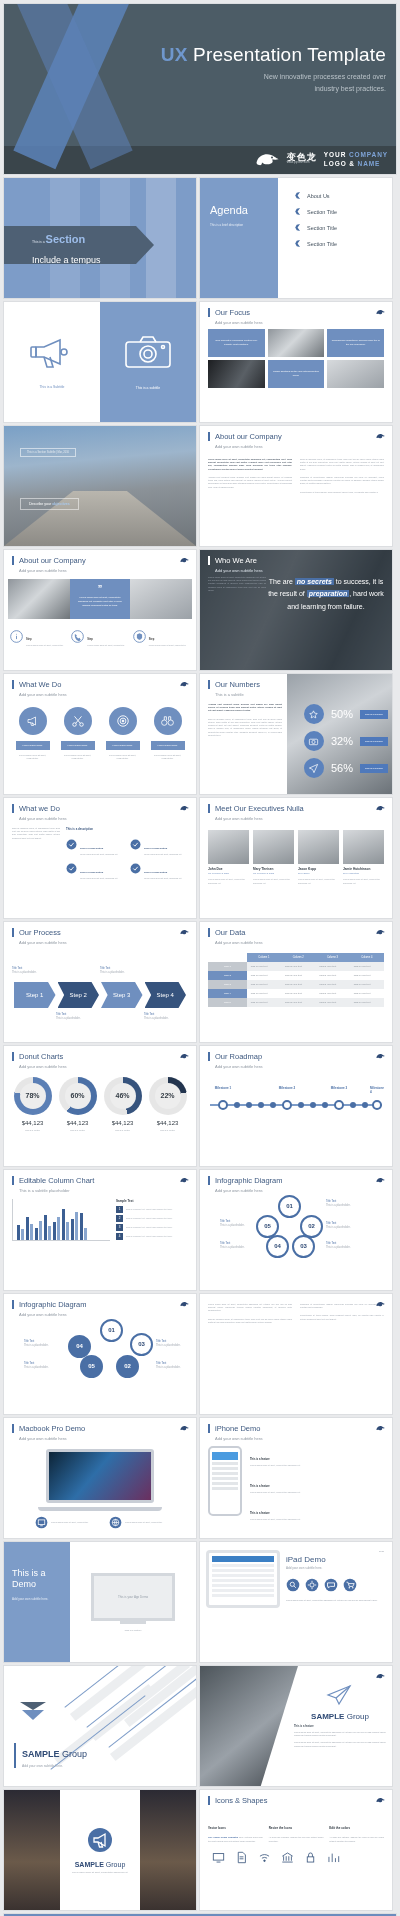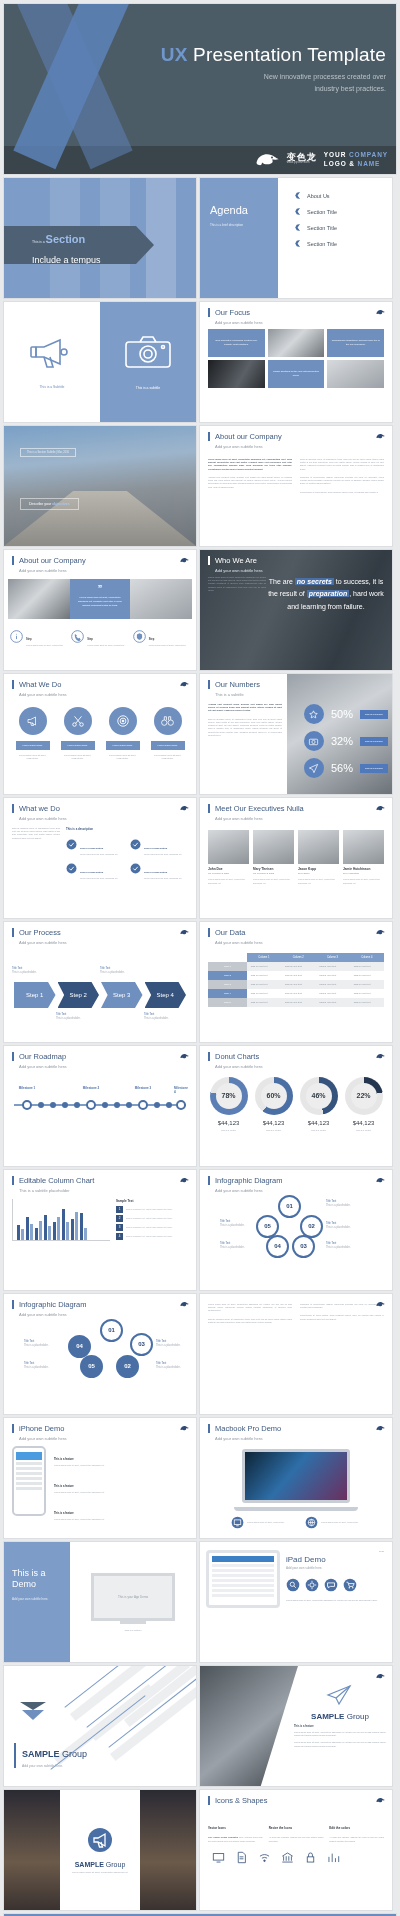--- a/index.html
+++ b/index.html
@@ -706,20 +706,64 @@
               </tr>
         </tbody>
           </table>
       </div>
     </div>
   </div>
 
   <div class="row">
     <div class="slide half">
       <div class="hdr">
+          <h3>Donut Charts</h3>
+        <p>Add your own subtitle here.</p>
+        </div>
+      <svg class="corner" viewBox="0 0 18 12">
+          <path d="M1 8c2-5 7-7 11-5 3 1 4 3 6 3-2 1-4 1-6 .6.6 1.4.4 2.8-1.4 3.4-2.4.8-5.4.3-6.8-1.2C3.6 10 2.6 10.6 1.4 10 .8 9.6.7 9 1 8z" fill="#2f4a75"></path>
+        </svg>
+      <div class="donuts">
+        <div class="dn">
+          <div class="ring" id="ring0" style="background: conic-gradient(rgb(91, 127, 181) 0deg, rgb(91, 127, 181) 78%, rgb(230, 230, 230) 78%, rgb(230, 230, 230) 100%);">
+              <i></i>
+              <b>78%</b>
+            </div>
+          <div class="amt">$44,123</div>
+          <div class="met">This is a Metric</div>
+        </div>
+        <div class="dn">
+          <div class="ring" id="ring1" style="background: conic-gradient(rgb(74, 111, 165) 0deg, rgb(74, 111, 165) 60%, rgb(230, 230, 230) 60%, rgb(230, 230, 230) 100%);">
+              <i></i>
+              <b>60%</b>
+            </div>
+          <div class="amt">$44,123</div>
+          <div class="met">This is a Metric</div>
+        </div>
+        <div class="dn">
+          <div class="ring" id="ring2" style="background: conic-gradient(rgb(54, 83, 125) 0deg, rgb(54, 83, 125) 46%, rgb(230, 230, 230) 46%, rgb(230, 230, 230) 100%);">
+              <i></i>
+              <b>46%</b>
+            </div>
+          <div class="amt">$44,123</div>
+          <div class="met">This is a Metric</div>
+        </div>
+        <div class="dn">
+          <div class="ring" id="ring3" style="background: conic-gradient(rgb(35, 53, 79) 0deg, rgb(35, 53, 79) 22%, rgb(230, 230, 230) 22%, rgb(230, 230, 230) 100%);">
+              <i></i>
+              <b>22%</b>
+            </div>
+          <div class="amt">$44,123</div>
+          <div class="met">This is a Metric</div>
+        </div>
+      </div>
+    </div>
+
+    <div class="slide half">
+      <div class="hdr">
           <h3>Our Roadmap</h3>
         <p>Add your own subtitle here.</p>
         </div>
       <svg class="corner" viewBox="0 0 18 12">
           <path d="M1 8c2-5 7-7 11-5 3 1 4 3 6 3-2 1-4 1-6 .6.6 1.4.4 2.8-1.4 3.4-2.4.8-5.4.3-6.8-1.2C3.6 10 2.6 10.6 1.4 10 .8 9.6.7 9 1 8z" fill="#2f4a75"></path>
         </svg>
       <div class="road">
         <div class="rdot" style="left:8px"></div>
         <div class="rsm" style="left:24px"></div>
           <div class="rsm" style="left:36px"></div>
@@ -730,64 +774,20 @@
           <div class="rsm" style="left:100px"></div>
         <div class="rsm" style="left:112px"></div>
         <div class="rdot" style="left:124px"></div>
         <div class="rsm" style="left:140px"></div>
           <div class="rsm" style="left:152px"></div>
         <div class="rdot" style="left:162px"></div>
         <div class="rlab" style="left:13px">Milestone 1</div>
         <div class="rlab" style="left:77px">Milestone 2</div>
         <div class="rlab" style="left:129px">Milestone 3</div>
         <div class="rlab" style="left:167px">Milestone 4</div>
-      </div>
-    </div>
-
-    <div class="slide half">
-      <div class="hdr">
-          <h3>Donut Charts</h3>
-        <p>Add your own subtitle here.</p>
-        </div>
-      <svg class="corner" viewBox="0 0 18 12">
-          <path d="M1 8c2-5 7-7 11-5 3 1 4 3 6 3-2 1-4 1-6 .6.6 1.4.4 2.8-1.4 3.4-2.4.8-5.4.3-6.8-1.2C3.6 10 2.6 10.6 1.4 10 .8 9.6.7 9 1 8z" fill="#2f4a75"></path>
-        </svg>
-      <div class="donuts">
-        <div class="dn">
-          <div class="ring" id="ring0" style="background: conic-gradient(rgb(91, 127, 181) 0deg, rgb(91, 127, 181) 78%, rgb(230, 230, 230) 78%, rgb(230, 230, 230) 100%);">
-              <i></i>
-              <b>78%</b>
-            </div>
-          <div class="amt">$44,123</div>
-          <div class="met">This is a Metric</div>
-        </div>
-        <div class="dn">
-          <div class="ring" id="ring1" style="background: conic-gradient(rgb(74, 111, 165) 0deg, rgb(74, 111, 165) 60%, rgb(230, 230, 230) 60%, rgb(230, 230, 230) 100%);">
-              <i></i>
-              <b>60%</b>
-            </div>
-          <div class="amt">$44,123</div>
-          <div class="met">This is a Metric</div>
-        </div>
-        <div class="dn">
-          <div class="ring" id="ring2" style="background: conic-gradient(rgb(54, 83, 125) 0deg, rgb(54, 83, 125) 46%, rgb(230, 230, 230) 46%, rgb(230, 230, 230) 100%);">
-              <i></i>
-              <b>46%</b>
-            </div>
-          <div class="amt">$44,123</div>
-          <div class="met">This is a Metric</div>
-        </div>
-        <div class="dn">
-          <div class="ring" id="ring3" style="background: conic-gradient(rgb(35, 53, 79) 0deg, rgb(35, 53, 79) 22%, rgb(230, 230, 230) 22%, rgb(230, 230, 230) 100%);">
-              <i></i>
-              <b>22%</b>
-            </div>
-          <div class="amt">$44,123</div>
-          <div class="met">This is a Metric</div>
-        </div>
       </div>
     </div>
   </div>
 
   <div class="row">
     <div class="slide half">
       <div class="hdr">
           <h3>Editable Column Chart</h3>
         <p>This is a subtitle placeholder</p>
         </div>
@@ -938,20 +938,52 @@
           <p class="lines">Phasellus at pellentesque magna. Maecenas convallis nec nunc vel imperdiet, lorem egestas porta commodo.</p>
           <p class="lines" style="margin-top:5px">Pellentesque at tellus mauris. Proin hendrerit laoreet urna, vel lobortis odio efficitur a. Integer fringilla sit amet est eget aliquet.</p>
         </div>
       </div>
     </div>
   </div>
 
   <div class="row">
     <div class="slide half">
       <div class="hdr">
+          <h3>Macbook Pro Demo</h3>
+        <p>Add your own subtitle here.</p>
+        </div>
+      <svg class="corner" viewBox="0 0 18 12">
+          <path d="M1 8c2-5 7-7 11-5 3 1 4 3 6 3-2 1-4 1-6 .6.6 1.4.4 2.8-1.4 3.4-2.4.8-5.4.3-6.8-1.2C3.6 10 2.6 10.6 1.4 10 .8 9.6.7 9 1 8z" fill="#2f4a75"></path>
+        </svg>
+      <div class="laptop" style="margin-top:8px">
+        <div class="scr"></div>
+          <div class="base"></div>
+      </div>
+      <div style="display:flex;justify-content:center;gap:18px;margin-top:5px">
+        <div style="display:flex;gap:3px;align-items:center">
+          <svg width="13" height="13" viewBox="0 0 20 20">
+              <circle cx="10" cy="10" r="9" fill="#4a6fa5"></circle>
+              <rect x="5" y="6" width="10" height="7" fill="none" stroke="#fff" stroke-width="1.2"></rect>
+              <path d="M8 15h4" stroke="#fff" stroke-width="1.2"></path>
+            </svg>
+          <span style="font-size:2.1px;color:#a2a9b2;width:40px">Lorem ipsum dolor sit amet, consectetur.</span>
+          </div>
+        <div style="display:flex;gap:3px;align-items:center">
+          <svg width="13" height="13" viewBox="0 0 20 20">
+              <circle cx="10" cy="10" r="9" fill="#4a6fa5"></circle>
+              <circle cx="10" cy="10" r="5" fill="none" stroke="#fff" stroke-width="1.1"></circle>
+              <path d="M5 10h10M10 5c2 3 2 7 0 10M10 5c-2 3-2 7 0 10" stroke="#fff" stroke-width="1.1" fill="none"></path>
+            </svg>
+          <span style="font-size:2.1px;color:#a2a9b2;width:40px">Lorem ipsum dolor sit amet, consectetur.</span>
+          </div>
+      </div>
+    </div>
+
+    <div class="slide half">
+      <div class="hdr">
           <h3>iPhone Demo</h3>
         <p>Add your own subtitle here.</p>
         </div>
       <svg class="corner" viewBox="0 0 18 12">
           <path d="M1 8c2-5 7-7 11-5 3 1 4 3 6 3-2 1-4 1-6 .6.6 1.4.4 2.8-1.4 3.4-2.4.8-5.4.3-6.8-1.2C3.6 10 2.6 10.6 1.4 10 .8 9.6.7 9 1 8z" fill="#2f4a75"></path>
         </svg>
       <div style="display:flex;gap:8px;padding:5px 8px 0 8px">
         <div class="phone">
           <div class="top"></div>
             <div class="ln"></div>
@@ -965,52 +997,20 @@
           <div style="margin-bottom:6px">
             <b style="font-size:2.6px;color:#333c45">This is a feature</b>
             <div style="font-size:2.1px;color:#a2a9b2;line-height:1.55">Lorem ipsum dolor sit amet, consectetur adipiscing elit.</div></div>
           <div style="margin-bottom:6px">
             <b style="font-size:2.6px;color:#333c45">This is a feature</b>
             <div style="font-size:2.1px;color:#a2a9b2;line-height:1.55">Lorem ipsum dolor sit amet, consectetur adipiscing elit.</div></div>
           <div>
             <b style="font-size:2.6px;color:#333c45">This is a feature</b>
             <div style="font-size:2.1px;color:#a2a9b2;line-height:1.55">Lorem ipsum dolor sit amet, consectetur adipiscing elit.</div></div>
         </div>
-      </div>
-    </div>
-
-    <div class="slide half">
-      <div class="hdr">
-          <h3>Macbook Pro Demo</h3>
-        <p>Add your own subtitle here.</p>
-        </div>
-      <svg class="corner" viewBox="0 0 18 12">
-          <path d="M1 8c2-5 7-7 11-5 3 1 4 3 6 3-2 1-4 1-6 .6.6 1.4.4 2.8-1.4 3.4-2.4.8-5.4.3-6.8-1.2C3.6 10 2.6 10.6 1.4 10 .8 9.6.7 9 1 8z" fill="#2f4a75"></path>
-        </svg>
-      <div class="laptop" style="margin-top:8px">
-        <div class="scr"></div>
-          <div class="base"></div>
-      </div>
-      <div style="display:flex;justify-content:center;gap:18px;margin-top:5px">
-        <div style="display:flex;gap:3px;align-items:center">
-          <svg width="13" height="13" viewBox="0 0 20 20">
-              <circle cx="10" cy="10" r="9" fill="#4a6fa5"></circle>
-              <rect x="5" y="6" width="10" height="7" fill="none" stroke="#fff" stroke-width="1.2"></rect>
-              <path d="M8 15h4" stroke="#fff" stroke-width="1.2"></path>
-            </svg>
-          <span style="font-size:2.1px;color:#a2a9b2;width:40px">Lorem ipsum dolor sit amet, consectetur.</span>
-          </div>
-        <div style="display:flex;gap:3px;align-items:center">
-          <svg width="13" height="13" viewBox="0 0 20 20">
-              <circle cx="10" cy="10" r="9" fill="#4a6fa5"></circle>
-              <circle cx="10" cy="10" r="5" fill="none" stroke="#fff" stroke-width="1.1"></circle>
-              <path d="M5 10h10M10 5c2 3 2 7 0 10M10 5c-2 3-2 7 0 10" stroke="#fff" stroke-width="1.1" fill="none"></path>
-            </svg>
-          <span style="font-size:2.1px;color:#a2a9b2;width:40px">Lorem ipsum dolor sit amet, consectetur.</span>
-          </div>
       </div>
     </div>
   </div>
 
   <div class="row">
     <div class="slide half">
       <div style="display:flex;height:100%">
         <div style="width:66px;background:#7d9cc8;padding:26px 0 0 8px">
           <div style="font-size:9px;color:#fff;font-weight:300;line-height:1.25">
             <span>This is a</span><br><b>Demo</b></div>

